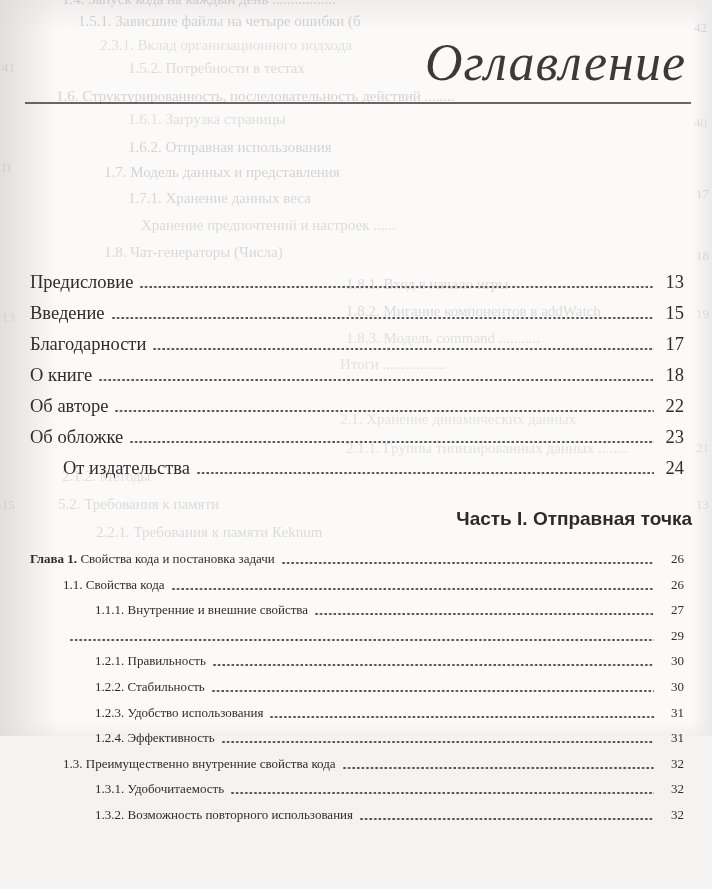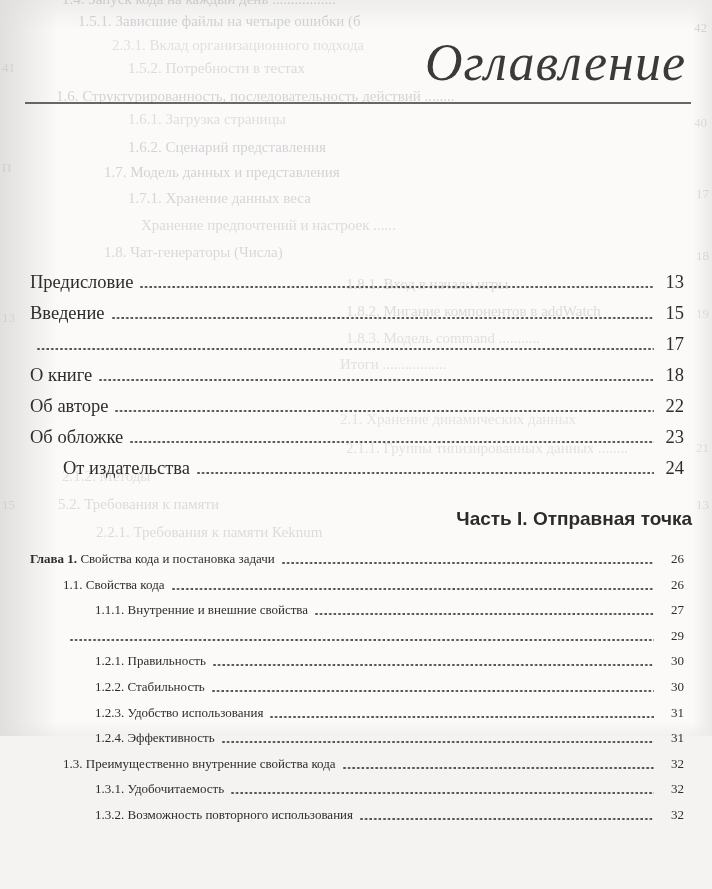--- a/index.html
+++ b/index.html
@@ -72,25 +72,25 @@
   }
 </style>
 </head>
 <body>
 
 <div class="page">
 
   <div class="ghost-layer" id="ghost-layer">
       <span class="ghost-line" style="left: 62px; top: -9px; font-size: 15px; opacity: 0.3;">1.4. Запуск кода на каждый день .................</span>
       <span class="ghost-line" style="left: 78px; top: 13px; font-size: 15px; opacity: 0.3;">1.5.1. Зависшие файлы на четыре ошибки (б</span>
-      <span class="ghost-line" style="left: 112px; top: 37px; font-size: 15px; opacity: 0.2;">2.3.1. Вклад организационного подхода</span>
+      <span class="ghost-line" style="left: 100px; top: 37px; font-size: 15px; opacity: 0.2;">2.3.1. Вклад организационного подхода</span>
       <span class="ghost-line" style="left: 128px; top: 60px; font-size: 15px; opacity: 0.24;">1.5.2. Потребности в тестах</span>
       <span class="ghost-line" style="left: 56px; top: 88px; font-size: 15px; opacity: 0.3;">1.6. Структурированность, последовательность действий ........</span>
       <span class="ghost-line" style="left: 128px; top: 111px; font-size: 15px; opacity: 0.22;">1.6.1. Загрузка страницы</span>
-      <span class="ghost-line" style="left: 128px; top: 139px; font-size: 15px; opacity: 0.3;">1.6.2. Сценарий представления</span>
+      <span class="ghost-line" style="left: 128px; top: 139px; font-size: 15px; opacity: 0.3;">1.6.2. Отправная использования</span>
       <span class="ghost-line" style="left: 104px; top: 164px; font-size: 15px; opacity: 0.3;">1.7. Модель данных и представления</span>
       <span class="ghost-line" style="left: 128px; top: 190px; font-size: 15px; opacity: 0.28;">1.7.1. Хранение данных веса</span>
       <span class="ghost-line" style="left: 141px; top: 217px; font-size: 15px; opacity: 0.24;">Хранение предпочтений и настроек ......</span>
       <span class="ghost-line" style="left: 104px; top: 244px; font-size: 15px; opacity: 0.26;">1.8. Чат-генераторы (Числа)</span>
       <span class="ghost-line" style="left: 346px; top: 276px; font-size: 15px; opacity: 0.24;">1.8.1. Вход в начало игры</span>
       <span class="ghost-line" style="left: 346px; top: 303px; font-size: 15px; opacity: 0.24;">1.8.2. Мигание компонентов в addWatch</span>
       <span class="ghost-line" style="left: 346px; top: 330px; font-size: 15px; opacity: 0.2;">1.8.3. Модель command ...........</span>
       <span class="ghost-line" style="left: 340px; top: 356px; font-size: 15px; opacity: 0.2;">Итоги .................</span>
       <span class="ghost-line" style="left: 340px; top: 411px; font-size: 15px; opacity: 0.17;">2.1. Хранение динамических данных</span>
       <span class="ghost-line" style="left: 346px; top: 440px; font-size: 15px; opacity: 0.18;">2.1.1. Группы типизированных данных ........</span>
@@ -118,20 +118,21 @@
         <span class="label">Предисловие</span>
         <span class="dots"></span>
         <span class="pg">13</span>
       </div>
       <div class="row indent-0">
         <span class="label">Введение</span>
         <span class="dots"></span>
         <span class="pg">15</span>
       </div>
       <div class="row indent-0">
+        <span class="label">Благодарности</span>
         <span class="dots"></span>
         <span class="pg">17</span>
       </div>
       <div class="row indent-0">
         <span class="label">О книге</span>
         <span class="dots"></span>
         <span class="pg">18</span>
       </div>
       <div class="row indent-0">
         <span class="label">Об авторе</span>

